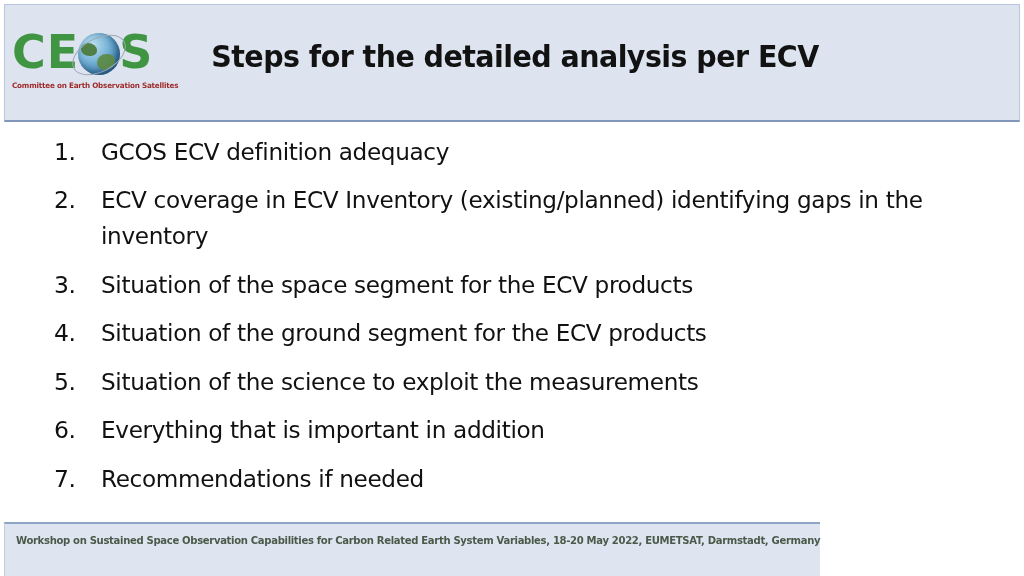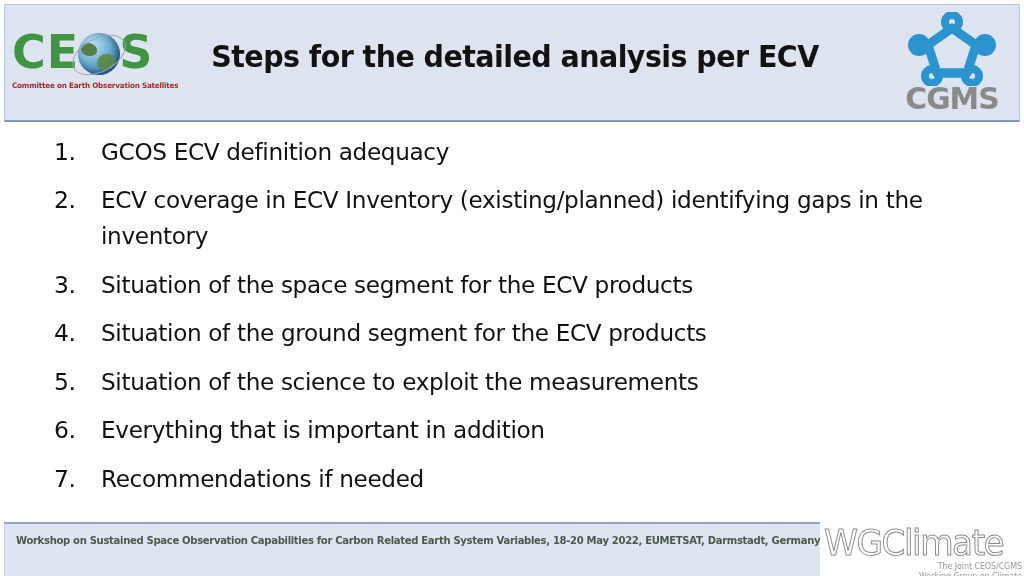--- a/index.html
+++ b/index.html
@@ -249,38 +249,20 @@
 
   <div class="ceos-logo">
     <div class="ceos-word">CEOS</div>
     <div class="ceos-globe"></div>
     <div class="ceos-orbit"></div>
     <div class="ceos-sub">Committee on Earth Observation Satellites</div>
   </div>
 
   <div class="header-title">Steps for the detailed analysis per ECV</div>
 
-  <div class="cgms-logo">
-    <svg class="cgms-mark" viewBox="0 0 100 74">
-      <g fill="none" stroke="#2b93cf" stroke-width="9" stroke-linecap="round" stroke-linejoin="round">
-        <path d="M50 16 L26 33 L35 61 L65 61 L74 33 Z"></path>
-        <path d="M26 33 L12 33"></path>
-        <path d="M74 33 L88 33"></path>
-        <path d="M35 61 L65 61"></path>
-      </g>
-      <g fill="none" stroke="#2b93cf" stroke-width="8">
-        <circle cx="50" cy="10" r="7"></circle>
-        <circle cx="17" cy="33" r="7"></circle>
-        <circle cx="83" cy="33" r="7"></circle>
-        <circle cx="30" cy="64" r="7"></circle>
-        <circle cx="70" cy="64" r="7"></circle>
-      </g>
-    </svg>
-    <div class="cgms-word">CGMS</div>
-  </div>
 
   <div class="body-list">
 
     <div class="list-item" style="top:6px;">
       <span class="list-num">1.</span>
       <span class="list-text">GCOS ECV definition adequacy</span>
     </div>
 
     <div class="list-item" style="top:54px; width:930px;">
       <span class="list-num">2.</span>
@@ -310,21 +292,14 @@
     <div class="list-item" style="top:333px;">
       <span class="list-num">7.</span>
       <span class="list-text">Recommendations if needed</span>
     </div>
 
   </div>
 
   <div class="footer-band"></div>
   <div class="footer-text">Workshop on Sustained Space Observation Capabilities for Carbon Related Earth System Variables, 18-20 May 2022, EUMETSAT, Darmstadt, Germany</div>
 
-  <div class="wg-logo">
-    <div class="wg-word">WGClimate</div>
-    <div class="wg-sub">
-      <div>The Joint CEOS/CGMS</div>
-      <div>Working Group on Climate</div>
-    </div>
-  </div>
 
 </div>
 
 </body></html>

